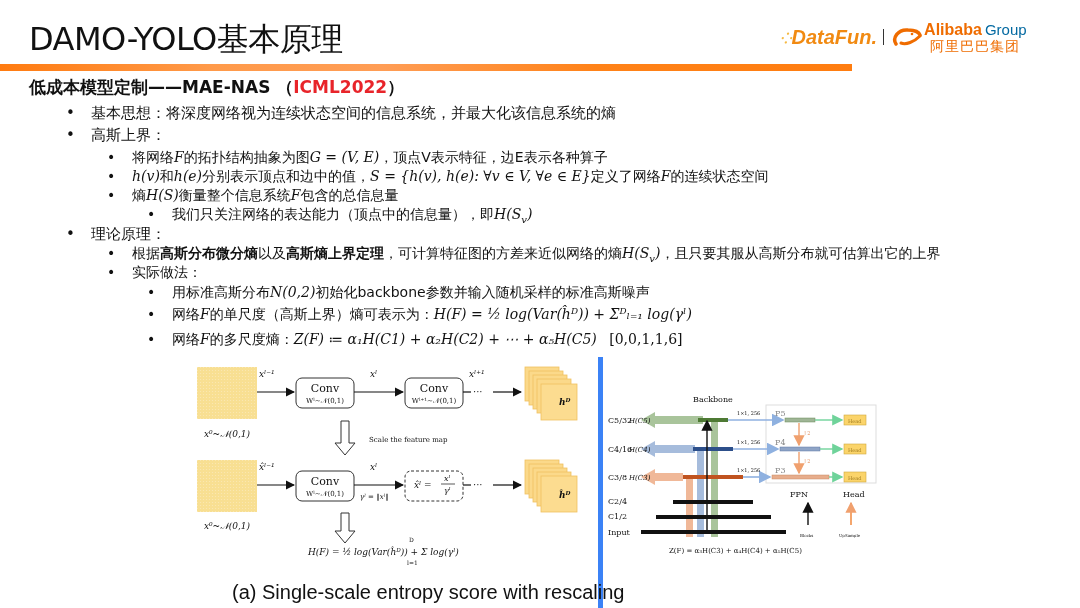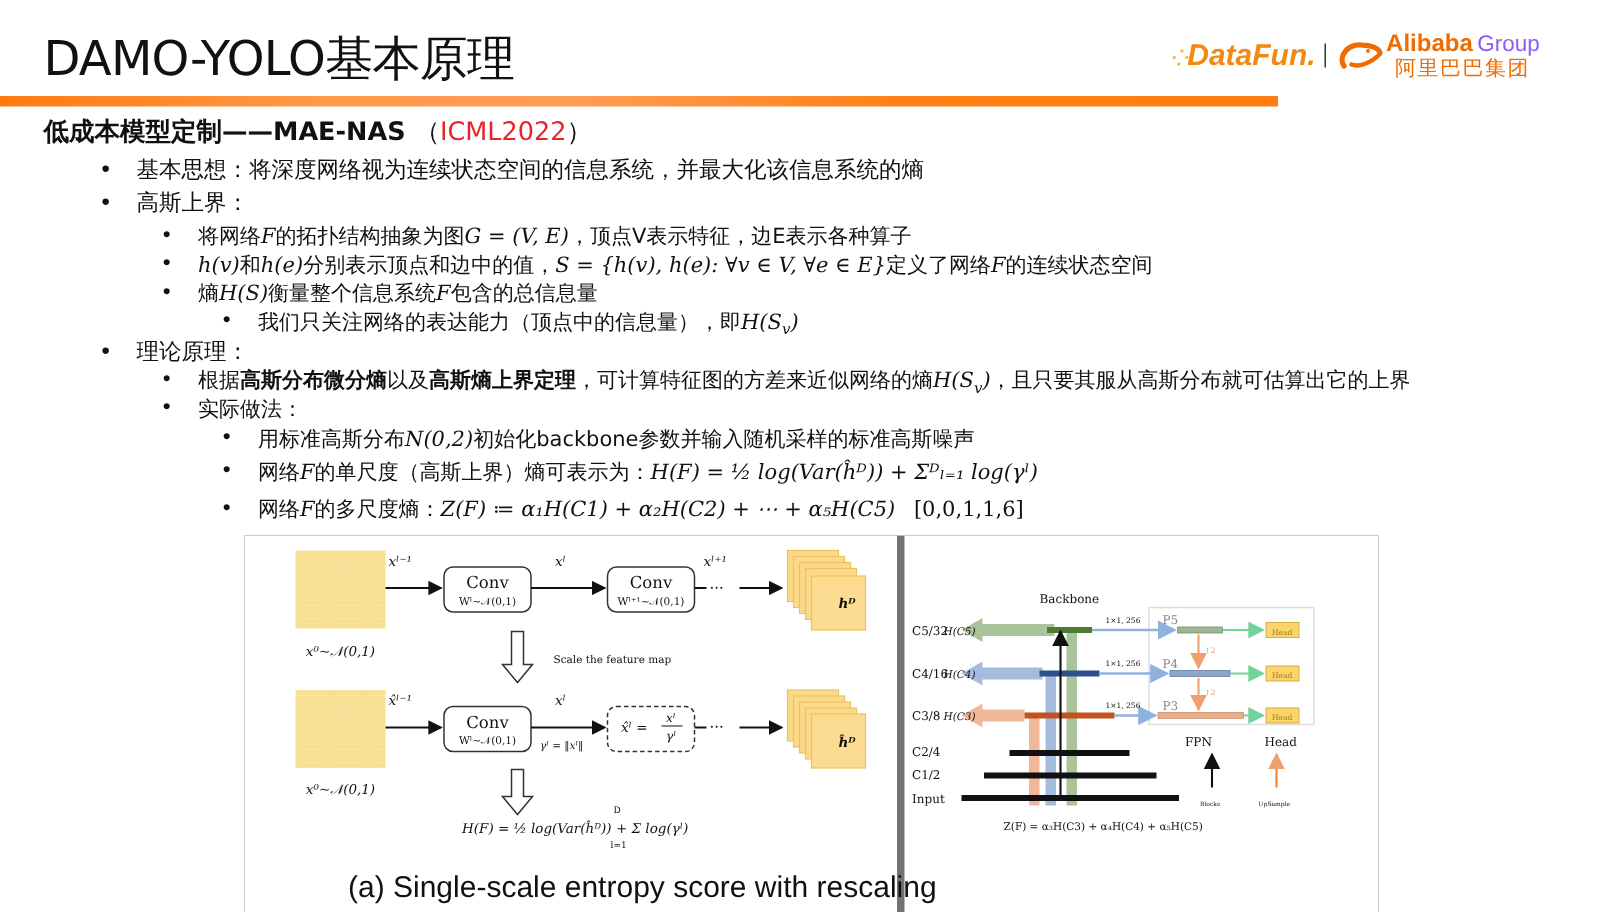--- a/index.html
+++ b/index.html
@@ -8,38 +8,38 @@
 
     .title { position: absolute; left: 29px; top: 18px; font-size: 32px; font-family: "DejaVu Sans", sans-serif; color: #111; letter-spacing: -0.5px; }
     .logo-area { position: absolute; left: 780px; top: 22px; height: 30px; display: flex; align-items: center; }
     .datafun { font-family: "Liberation Sans", sans-serif; font-weight: bold; font-style: italic; font-size: 20px; color: #f18a12; display: flex; align-items: center; }
     .datafun .dots { color: #f5b942; font-size: 14px; margin-right: 2px; letter-spacing: -2px; }
     .logo-sep { width: 1px; height: 16px; background: #333; margin: 0 8px 0 6px; }
     .alibaba { display: flex; align-items: center; }
     .ali-mark { width: 30px; height: 22px; position: relative; }
     .ali-text { display: flex; flex-direction: column; line-height: 1; margin-left: 2px; }
     .ali-top { font-family: "Liberation Sans", sans-serif; font-size: 16px; color: #ef6c00; font-weight: bold; }
-    .ali-top .grp { font-weight: normal; color: #8b5cf6; font-size: 15px; margin-left: 3px; margin-top: 10px; }
+    .ali-top .grp { font-weight: normal; color: #0369a1; font-size: 15px; margin-left: 3px; margin-top: 10px; }
     .ali-bot { font-size: 14px; color: #ef6c00; margin-left: 6px; margin-top: 1px; letter-spacing: 1px; }
 
     .orange-bar { position: absolute; left: 0; top: 64px; width: 852px; height: 7px; background: linear-gradient(90deg, #ff7b10 0%, #ff9a4a 25%, #ff9d55 45%, #ff8218 70%, #ff7d10 100%); }
 
     .subtitle { position: absolute; left: 29px; top: 76px; font-size: 17px; font-weight: bold; color: #111; }
-    .subtitle .venue { font-weight: normal; }
+    .subtitle .venue { font-weight: bold; }
     .subtitle .venue .red { color: #e8242a; }
 
     .bullets { position: absolute; left: 0; top: 0; width: 1080px; }
     .b { position: absolute; font-size: 14px; color: #111; white-space: nowrap; font-family: "DejaVu Sans", sans-serif; }
     .b .dot { position: absolute; left: -25px; top: 0; }
     .l1 { font-size: 15px; }
     .m { font-family: "DejaVu Serif", serif; font-style: italic; }
     .mr { font-family: "DejaVu Serif", serif; }
     .bold { font-weight: bold; }
 
-    .fig { position: absolute; left: 163px; top: 357px; width: 756px; height: 251px; background: #737373; }
+    .fig { position: absolute; left: 163px; top: 357px; width: 756px; height: 251px; background: #3b82f6; }
     .fig svg { position: absolute; left: 0; top: 0; }
     .cap { position: absolute; font-family: Liberation Sans, sans-serif; font-size: 20px; color: #111; white-space: nowrap; }
   </style>
 </head>
 <body>
 
 <div class="title">DAMO-YOLO基本原理</div>
 
 <div class="logo-area">
   <div class="datafun">

